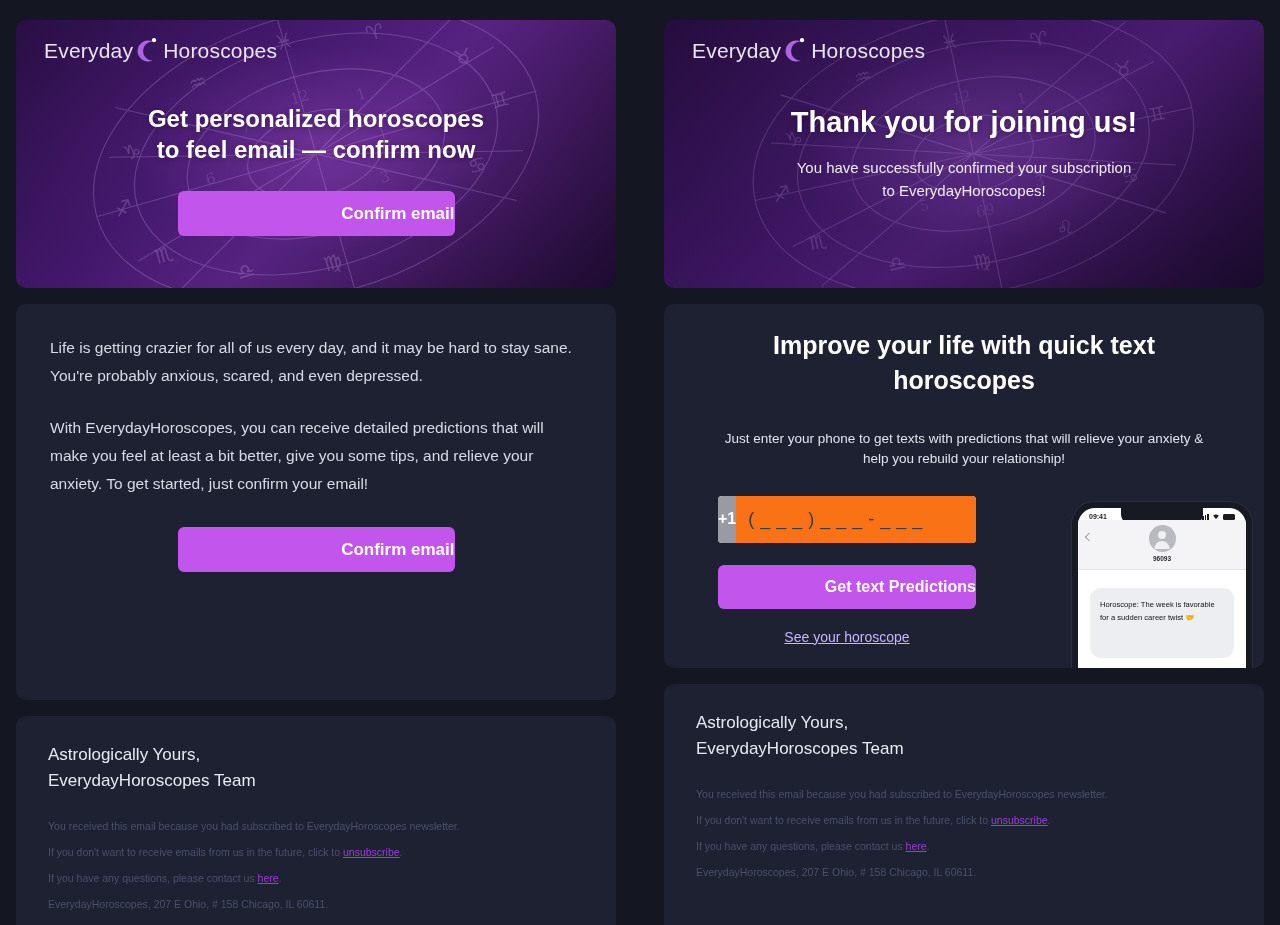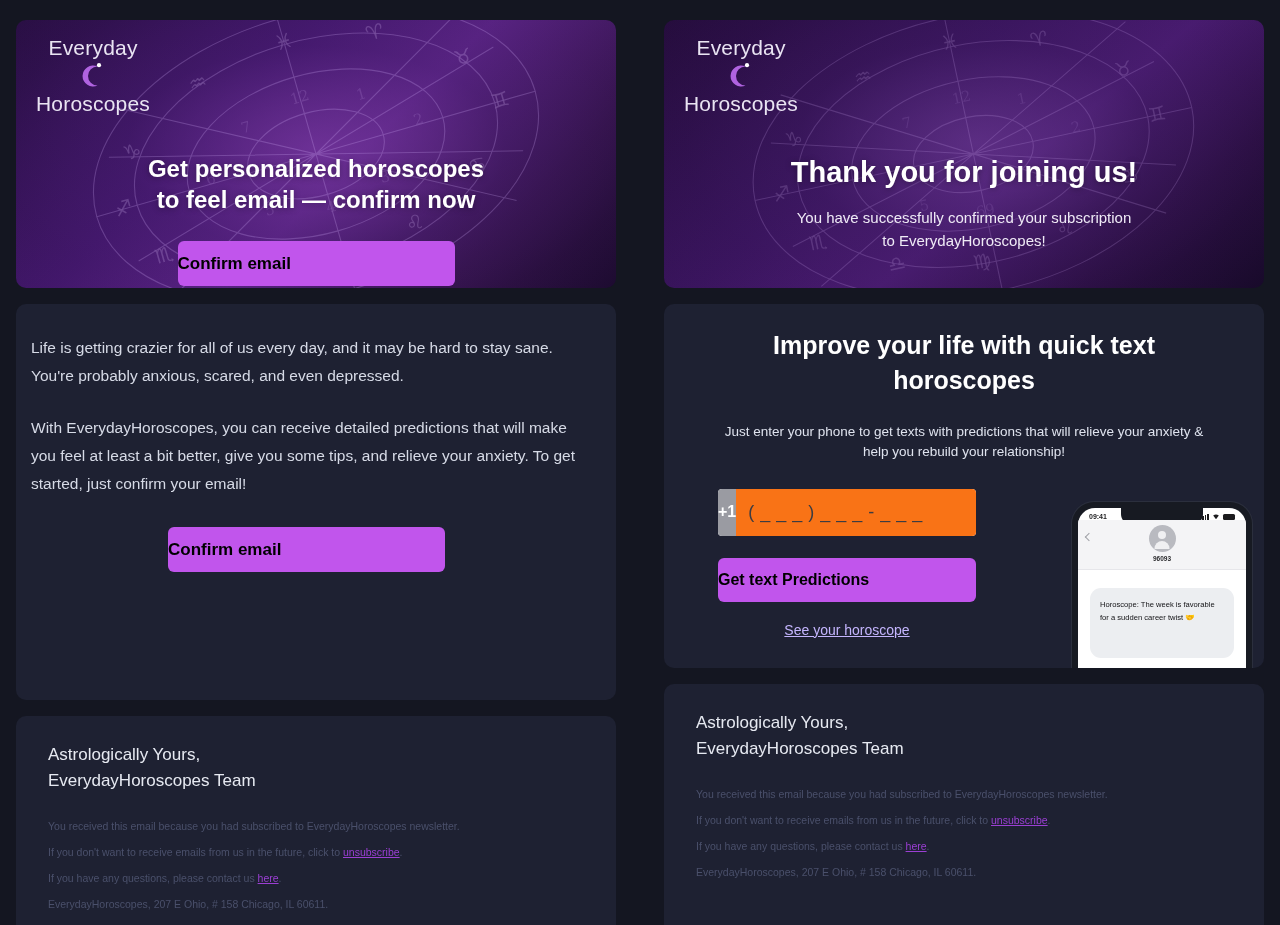--- a/index.html
+++ b/index.html
@@ -56,23 +56,22 @@
     display: flex;
     flex-direction: column;
     align-items: center;
     padding: 16px 20px 0 20px;
   }
   .logo {
     align-self: flex-start;
     display: flex;
     align-items: center;
     gap: 1px;
-    margin-left: 0;
+    margin-left: 8px;
     margin-bottom: 6px;
-    flex-direction: column;
   }
   .logo-word {
     color: #e9e4f2;
     font-size: 21px;
     letter-spacing: .2px;
     font-weight: 400;
   }
   .logo-mark { width: 26px; height: 30px; display: block; margin: 0 1px; }
   .hero-title {
     color: #ffffff;
@@ -88,44 +87,44 @@
     color: #efeaf6;
     font-size: 15px;
     line-height: 1.5;
     text-align: center;
     margin-top: 16px;
     max-width: 430px;
   }
   .btn-purple {
     display: block;
     background: #c155ec;
-    color: #000000;
+    color: #ffffff;
     font-size: 17px;
     font-weight: 700;
     border: none;
     border-radius: 6px;
-    text-align: left;
+    text-align: right;
     cursor: pointer;
     font-family: "Liberation Sans", sans-serif;
   }
   .hero .btn-purple {
     width: 277px;
     height: 45px;
     margin-top: 26px;
   }
 
   
   .card {
     background: #1e2132;
     border-radius: 10px;
     flex: 0 0 auto;
   }
   .body-card-left {
     height: 396px;
-    padding: 30px 34px 0 15px;
+    padding: 30px 34px 0 34px;
     display: flex;
     flex-direction: column;
     align-items: center;
   }
   .para {
     color: #d6dae6;
     font-size: 15.5px;
     line-height: 1.8;
     width: 100%;
     margin-bottom: 24px;
@@ -152,21 +151,21 @@
     font-weight: 700;
     line-height: 1.4;
     text-align: center;
     max-width: 480px;
   }
   .promo-sub {
     color: #dfe3ee;
     font-size: 13.5px;
     line-height: 1.5;
     text-align: center;
-    margin-top: 24px;
+    margin-top: 31px;
     max-width: 500px;
   }
   .promo-row {
     display: flex;
     width: 100%;
     margin-top: 26px;
     align-items: flex-start;
   }
   .promo-left {
     width: 258px;

